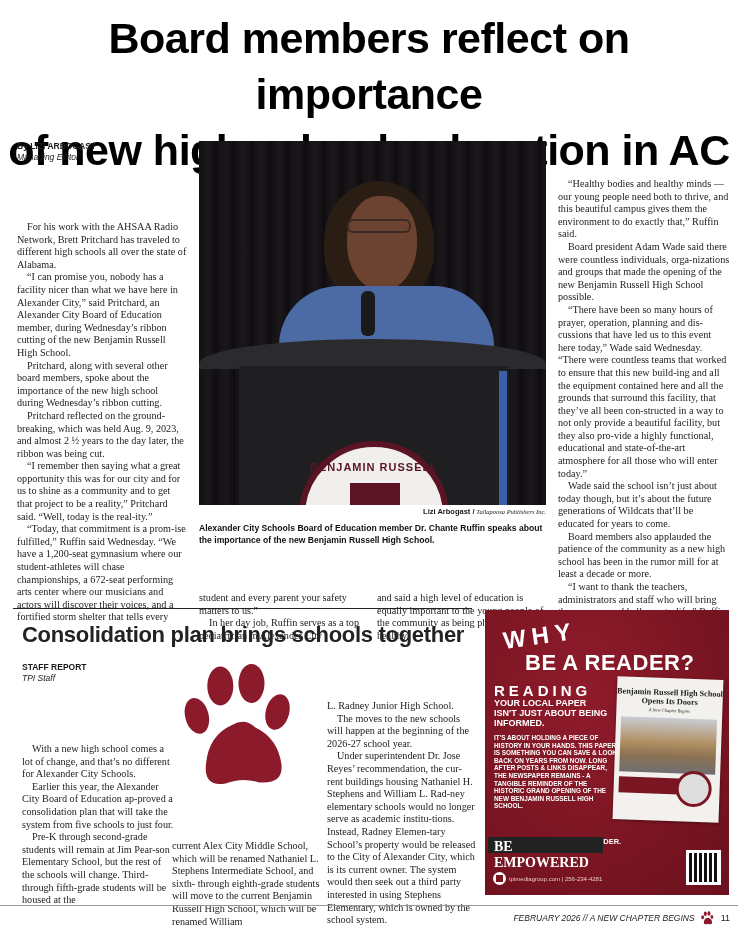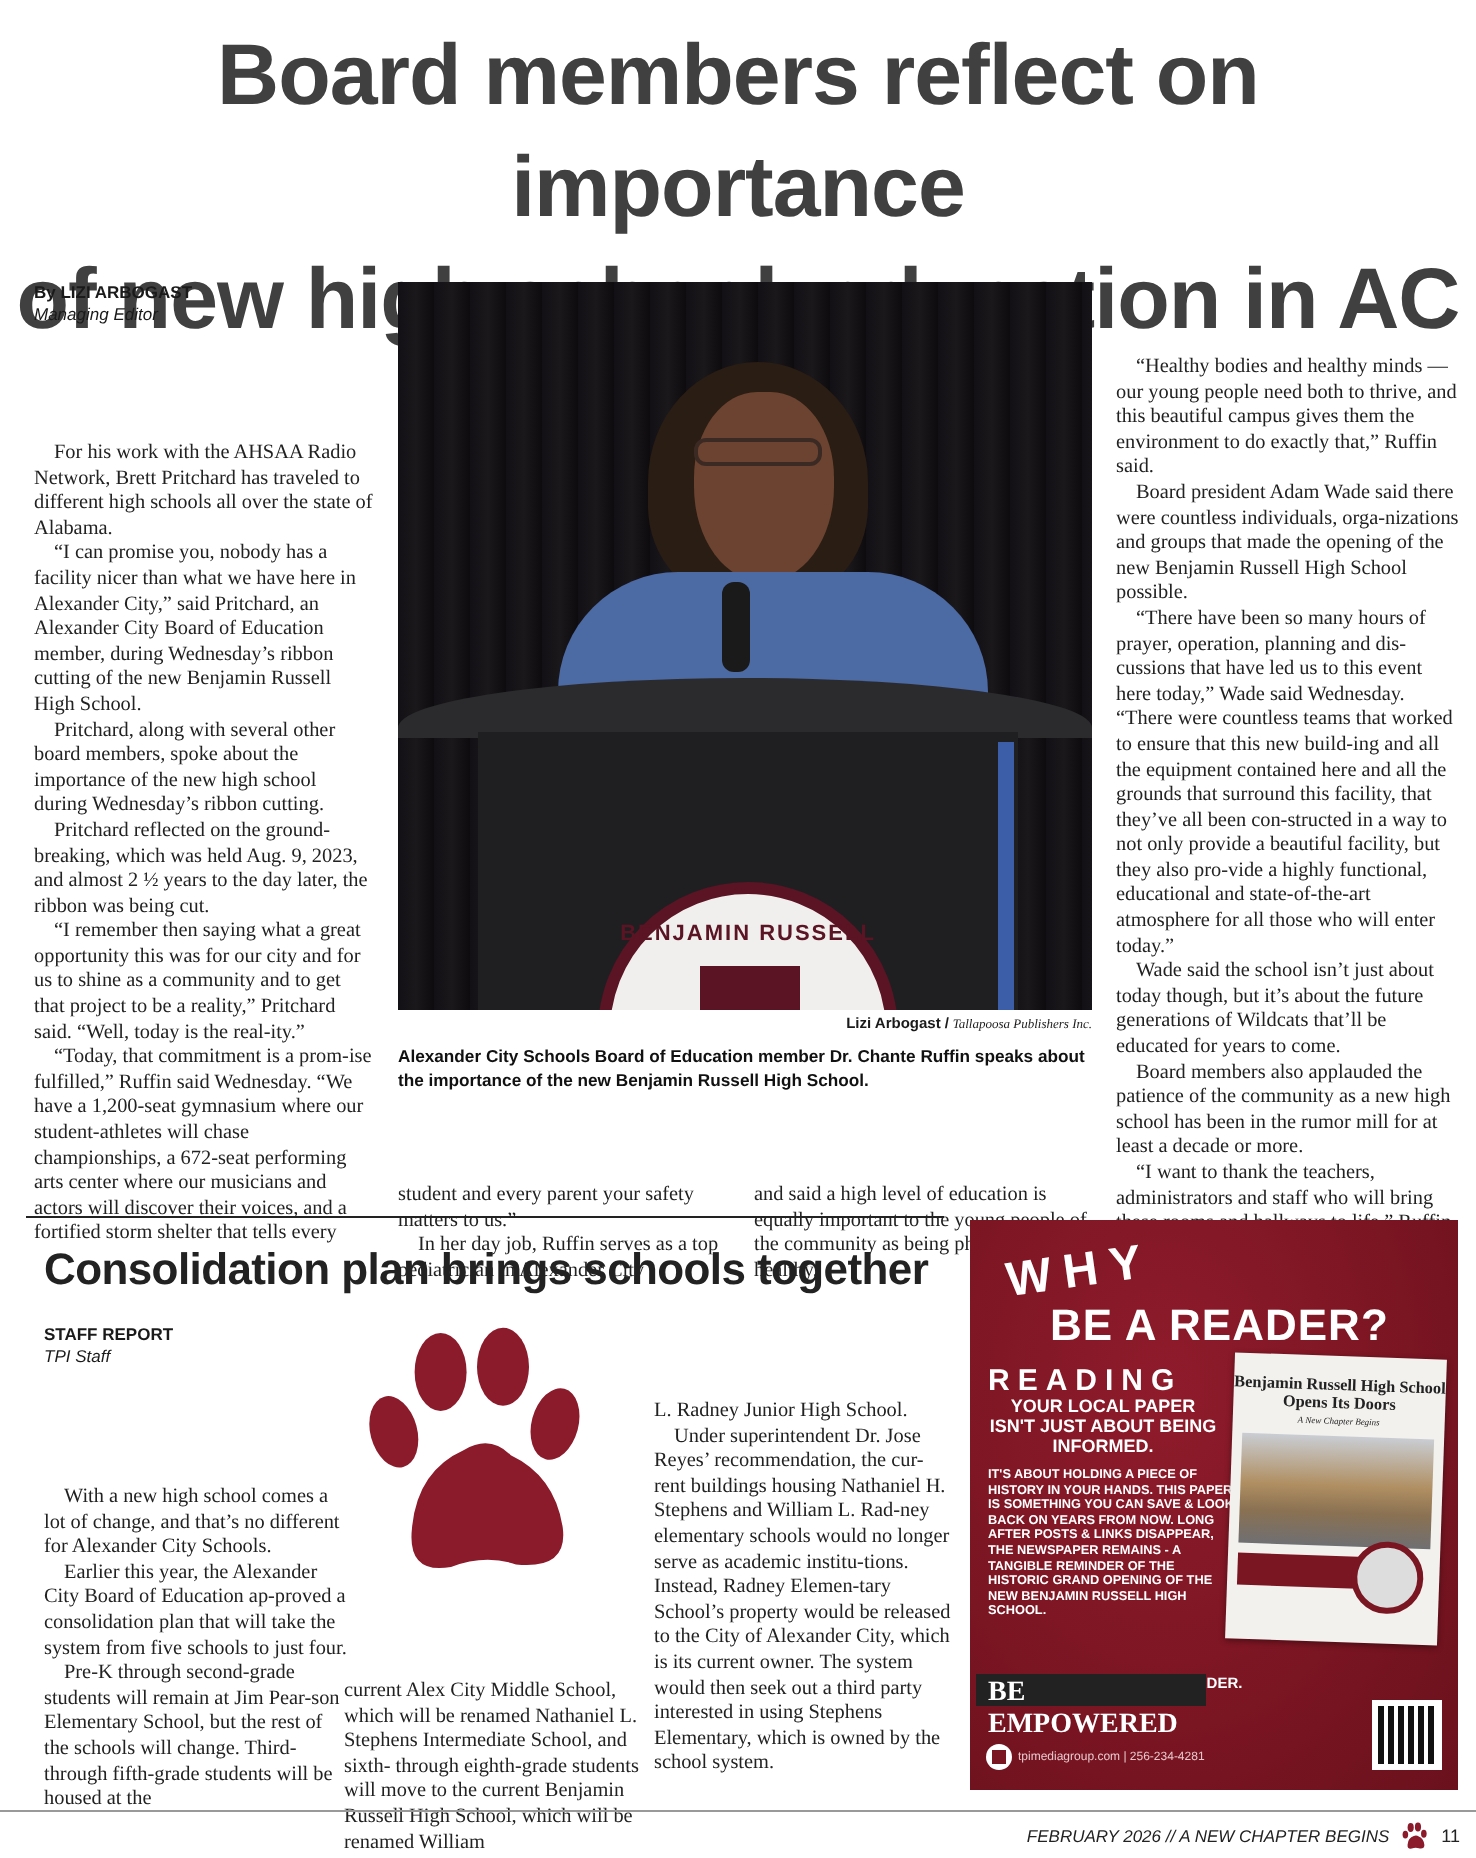--- a/index.html
+++ b/index.html
@@ -1,21 +1,21 @@
 <!DOCTYPE html>
 <html><head>
 <meta charset="utf-8">
 <style>
   * { box-sizing: border-box; margin: 0; padding: 0; }
   html, body { width: 738px; height: 929px; background: #ffffff; overflow: hidden; }
   body { position: relative; font-family: "Liberation Serif", serif; color: #1a1a1a; }
 
   .headline {
     position: absolute; left: 0; top: 10px; width: 738px;
-    text-align: center; color: #404040;
+    text-align: center; color: #000000;
     font-family: "Liberation Sans", sans-serif; font-weight: bold;
     font-size: 43px; line-height: 56px; letter-spacing: -0.5px;
   }
 
   .byline { position: absolute; font-family: "Liberation Sans", sans-serif; font-size: 8.5px; line-height: 11px; }
   .byline .name { font-weight: bold; }
   .byline .role { font-style: italic; }
 
   .col { position: absolute; font-size: 10.2px; line-height: 12.6px; color: #222; text-align: left; margin-top: 40px; }
   .col p { text-indent: 10px; }
@@ -49,21 +49,21 @@
   .headline2 { position: absolute; left: 22px; top: 622px; font-family: "Liberation Sans", sans-serif; font-weight: bold; font-size: 22px; color: #222; letter-spacing: -0.3px; }
 
   .paw-big { position: absolute; left: 180px; top: 660px; width: 130px; height: 130px; }
 
   .ad { position: absolute; left: 485px; top: 610px; width: 244px; height: 285px;
     background: radial-gradient(ellipse at 40% 30%, #8f1b2b 0%, #7a1522 60%, #6a111d 100%); color: #fff;
     font-family: "Liberation Sans", sans-serif; overflow: hidden; }
   .ad .why { position: absolute; left: 18px; top: 12px; font-size: 24px; font-weight: bold; letter-spacing: 6px; transform: rotate(-8deg); }
   .ad .bar { position: absolute; left: 40px; top: 40px; font-size: 22px; font-weight: bold; letter-spacing: 0.5px; }
   .ad .reading { position: absolute; left: 9px; top: 72px; font-size: 15px; font-weight: bold; letter-spacing: 4px; }
-  .ad .sub { position: absolute; left: 9px; top: 88px; width: 115px; font-size: 9px; font-weight: bold; line-height: 10px; text-align: center; }
+  .ad .sub { position: absolute; left: 9px; top: 88px; width: 115px; font-size: 9px; font-weight: bold; line-height: 10px; }
   .ad .body-text { position: absolute; left: 9px; top: 124px; width: 125px; font-size: 6.4px; font-weight: bold; line-height: 7.6px; }
   .ad .important { position: absolute; left: 9px; top: 227px; font-size: 7.5px; font-weight: bold; }
   .ad .empowered { position: absolute; left: 3px; top: 227px; width: 115px; height: 16px; background: #222; font-size: 14px; font-weight: bold; padding: 2px 6px; font-family: Liberation Serif, serif; }
   .ad .contact { position: absolute; left: 24px; top: 266px; font-size: 6px; color: #e8c8cc; }
   .ad .logo { position: absolute; left: 8px; top: 262px; width: 13px; height: 13px; border-radius: 50%; background: #fff; }
   .ad .logo::after { content: ""; position: absolute; left: 3px; top: 3px; width: 7px; height: 7px; background: #7a1522; }
   .ad .qr { position: absolute; left: 201px; top: 240px; width: 35px; height: 35px; background: #fff; padding: 3px; }
   .ad .qr div { width: 100%; height: 100%;
     background:
       repeating-linear-gradient(90deg, #111 0 3px, transparent 3px 5px),
@@ -163,20 +163,21 @@
   <ellipse cx="75" cy="40" rx="9" ry="14" fill="#8b1a2b" transform="rotate(15 75 40)"></ellipse>
   <path d="M20 80 Q22 58 40 50 Q50 44 58 52 Q75 60 78 80 Q80 96 60 94 Q48 90 35 95 Q18 98 20 80 Z" fill="#8b1a2b"></path>
 </svg>
 
 <div class="col" style="left:172px; top:800px; width:150px;">
   <p style="text-indent:0">current Alex City Middle School, which will be renamed Nathaniel L. Stephens Intermediate School, and sixth- through eighth-grade students will move to the current Benjamin Russell High School, which will be renamed William</p>
 </div>
 
 <div class="col" style="left:327px; top:660px; width:150px;">
   <p style="text-indent:0">L. Radney Junior High School.</p>
+  <p>The moves to the new schools will happen at the beginning of the 2026-27 school year.</p>
   <p>Under superintendent Dr. Jose Reyes’ recommendation, the cur-rent buildings housing Nathaniel H. Stephens and William L. Rad-ney elementary schools would no longer serve as academic institu-tions. Instead, Radney Elemen-tary School’s property would be released to the City of Alexander City, which is its current owner. The system would then seek out a third party interested in using Stephens Elementary, which is owned by the school system.</p>
 </div>
 
 <div class="ad">
   <div class="why">WHY</div>
   <div class="bar">BE A READER?</div>
   <div class="reading">READING</div>
   <div class="sub">YOUR LOCAL PAPER ISN'T JUST ABOUT BEING INFORMED.</div>
   <div class="body-text">IT'S ABOUT HOLDING A PIECE OF HISTORY IN YOUR HANDS. THIS PAPER IS SOMETHING YOU CAN SAVE &amp; LOOK BACK ON YEARS FROM NOW. LONG AFTER POSTS &amp; LINKS DISAPPEAR, THE NEWSPAPER REMAINS - A TANGIBLE REMINDER OF THE HISTORIC GRAND OPENING OF THE NEW BENJAMIN RUSSELL HIGH SCHOOL.</div>
   <div class="paper">

